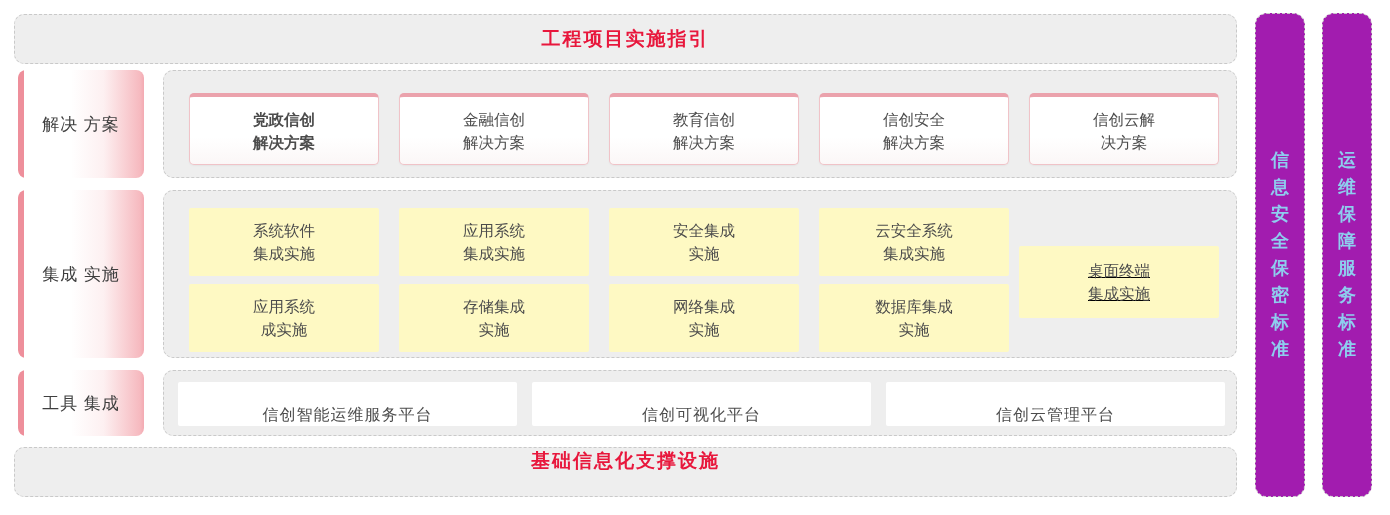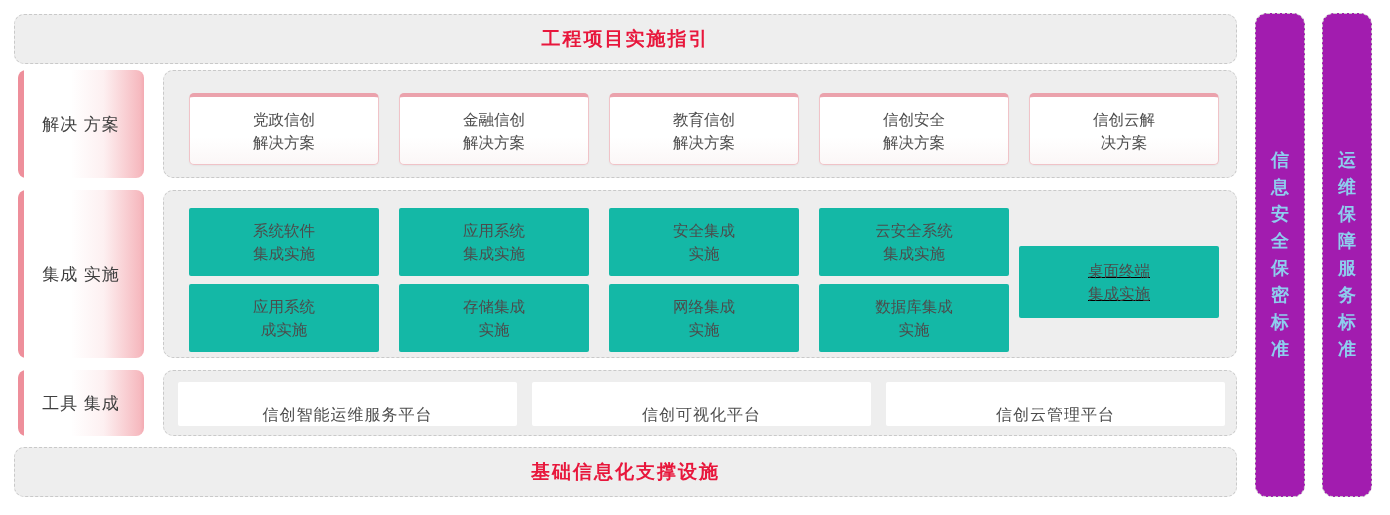--- a/index.html
+++ b/index.html
@@ -28,21 +28,21 @@
   .banner-text{
     color:#e8173c;
     font-size:19px;
     font-weight:bold;
     letter-spacing:2px;
   }
 
   
   #bottom-banner{
     left:14px;top:447px;width:1223px;height:50px;
-    display:flex;align-items:center;justify-content:center;
+    display:flex;justify-content:center;
   }
 
   
   .cat-chip{
     position:absolute;
     left:18px;width:126px;
     background:linear-gradient(to right,#ffffff 0%,#ffffff 42%,#fdf0f1 68%,#f6b9bf 97%,#f3aab2 100%);
     border-radius:8px;
     box-sizing:border-box;
     display:flex;align-items:center;justify-content:center;
@@ -83,27 +83,27 @@
     display:flex;align-items:center;justify-content:center;
     box-shadow:0 1px 2px rgba(0,0,0,0.045);
   }
   .card-text{
     color:#4c4c4c;
     font-size:15.5px;
     line-height:23px;
     text-align:center;
     white-space:pre-line;
   }
-  .sol-card:nth-of-type(1){left:0px;}
+  .sol-card:nth-of-type(1){left:0px;font-weight:bold;}
 
   
   .int-card{
     position:absolute;
     width:190px;height:68px;
-    background:#14b8a6;
+    background:#fef9c3;
     border-radius:2px;
     box-sizing:border-box;
     display:flex;align-items:center;justify-content:center;
   }
   .int-card.tall{width:200px;height:72px;text-decoration:underline;}
 
   
   .tool-card{
     position:absolute;top:11px;height:44px;
     background:#ffffff;

